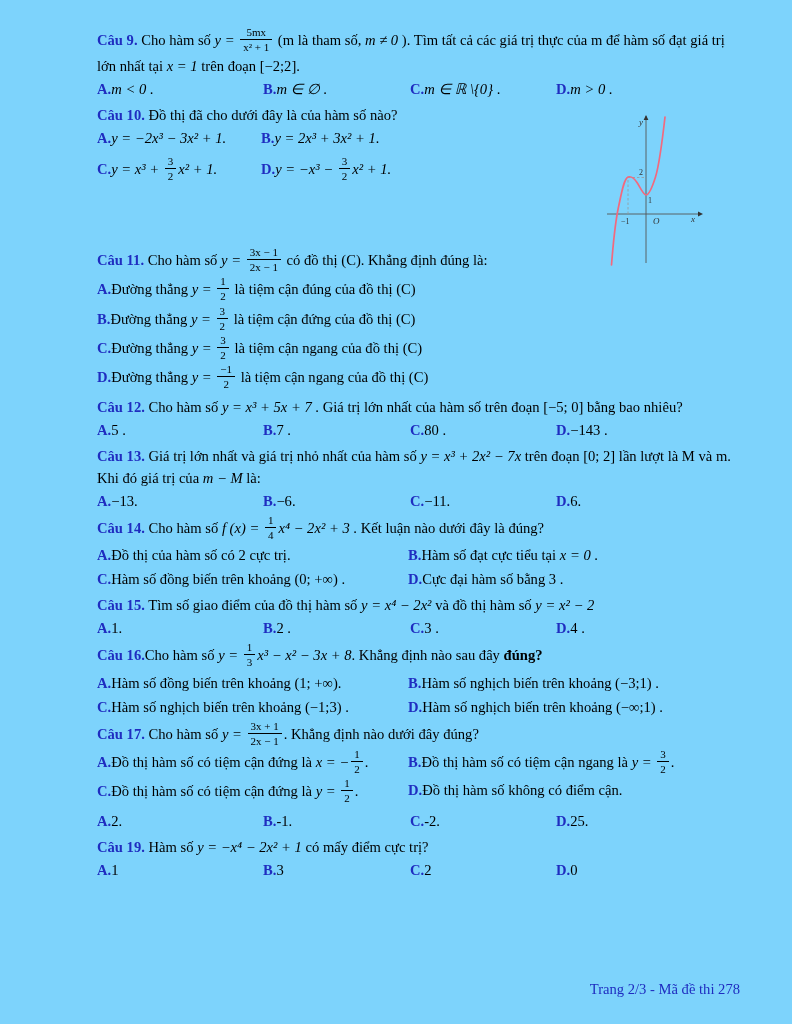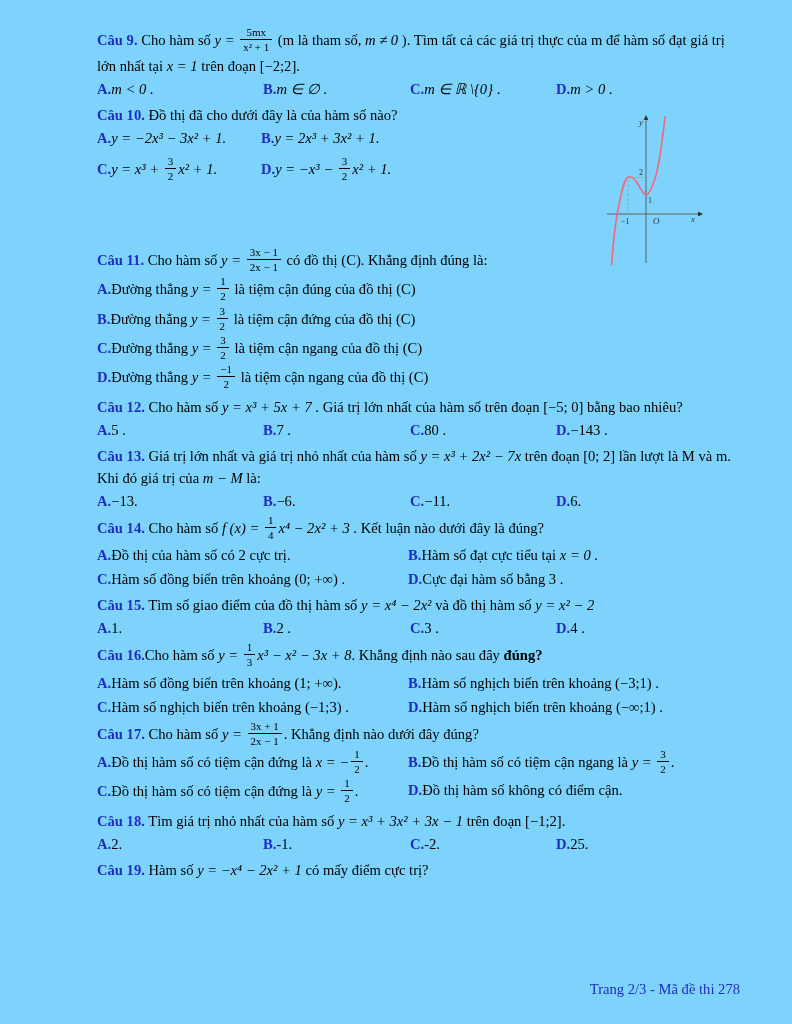--- a/index.html
+++ b/index.html
@@ -116,30 +116,35 @@
       <div class="q" data-qid="q17">
         <div class="q-body"><span class="q-label">Câu 17.</span><span class="seg-t"> Cho hàm số </span><span class="seg-m">y = </span><span class="frac"><span class="fn">3x + 1</span><span class="fd">2x − 1</span></span><span class="seg-t">. Khẳng định nào dưới đây đúng?</span></div>
         <div class="opts opts-two">
           <div class="opt"><span class="opt-letter">A.</span><span class="seg-t">Đồ thị hàm số có tiệm cận đứng là </span><span class="seg-m">x = −</span><span class="frac"><span class="fn">1</span><span class="fd">2</span></span><span class="seg-t">.</span></div>
           <div class="opt"><span class="opt-letter">B.</span><span class="seg-t">Đồ thị hàm số có tiệm cận ngang là </span><span class="seg-m">y = </span><span class="frac"><span class="fn">3</span><span class="fd">2</span></span><span class="seg-t">.</span></div>
           <div class="opt"><span class="opt-letter">C.</span><span class="seg-t">Đồ thị hàm số có tiệm cận đứng là </span><span class="seg-m">y = </span><span class="frac"><span class="fn">1</span><span class="fd">2</span></span><span class="seg-t">.</span></div>
           <div class="opt"><span class="opt-letter">D.</span><span class="seg-t">Đồ thị hàm số không có điểm cận.</span></div>
         </div>
       </div>
       <div class="q" data-qid="q18">
-        <div class="q-body"><span class="q-label">Câu 18.</span><span class="seg-t"> Tìm giá trị nhỏ nhất của hàm số </span><span class="seg-m">y = x³ + 3x² + 3x − 1</span><span class="seg-t"> trên đoạn [−1;2].</span></div>
         <div class="opts opts-four">
           <div class="opt"><span class="opt-letter">A.</span><span class="seg-t">2.</span></div>
           <div class="opt"><span class="opt-letter">B.</span><span class="seg-t">-1.</span></div>
           <div class="opt"><span class="opt-letter">C.</span><span class="seg-t">-2.</span></div>
           <div class="opt"><span class="opt-letter">D.</span><span class="seg-t">25.</span></div>
         </div>
       </div>
       <div class="q" data-qid="q19">
         <div class="q-body"><span class="q-label">Câu 19.</span><span class="seg-t"> Hàm số </span><span class="seg-m">y = −x⁴ − 2x² + 1</span><span class="seg-t"> có mấy điểm cực trị?</span></div>
+        <div class="opts opts-four">
+          <div class="opt"><span class="opt-letter">A.</span><span class="seg-t">1</span></div>
+          <div class="opt"><span class="opt-letter">B.</span><span class="seg-t">3</span></div>
+          <div class="opt"><span class="opt-letter">C.</span><span class="seg-t">2</span></div>
+          <div class="opt"><span class="opt-letter">D.</span><span class="seg-t">0</span></div>
+        </div>
       </div>
     </div>
 
   <svg class="graph" viewBox="0 0 118 160">
 
     <line x1="8" y1="101" x2="100" y2="101" stroke="#555" stroke-width="0.9"></line>
     <line x1="47" y1="3" x2="47" y2="150" stroke="#555" stroke-width="0.9"></line>
     <polygon points="99,98.6 99,103.4 104,101" fill="#333"></polygon>
     <polygon points="44.6,7 49.4,7 47,2" fill="#333"></polygon>
 

